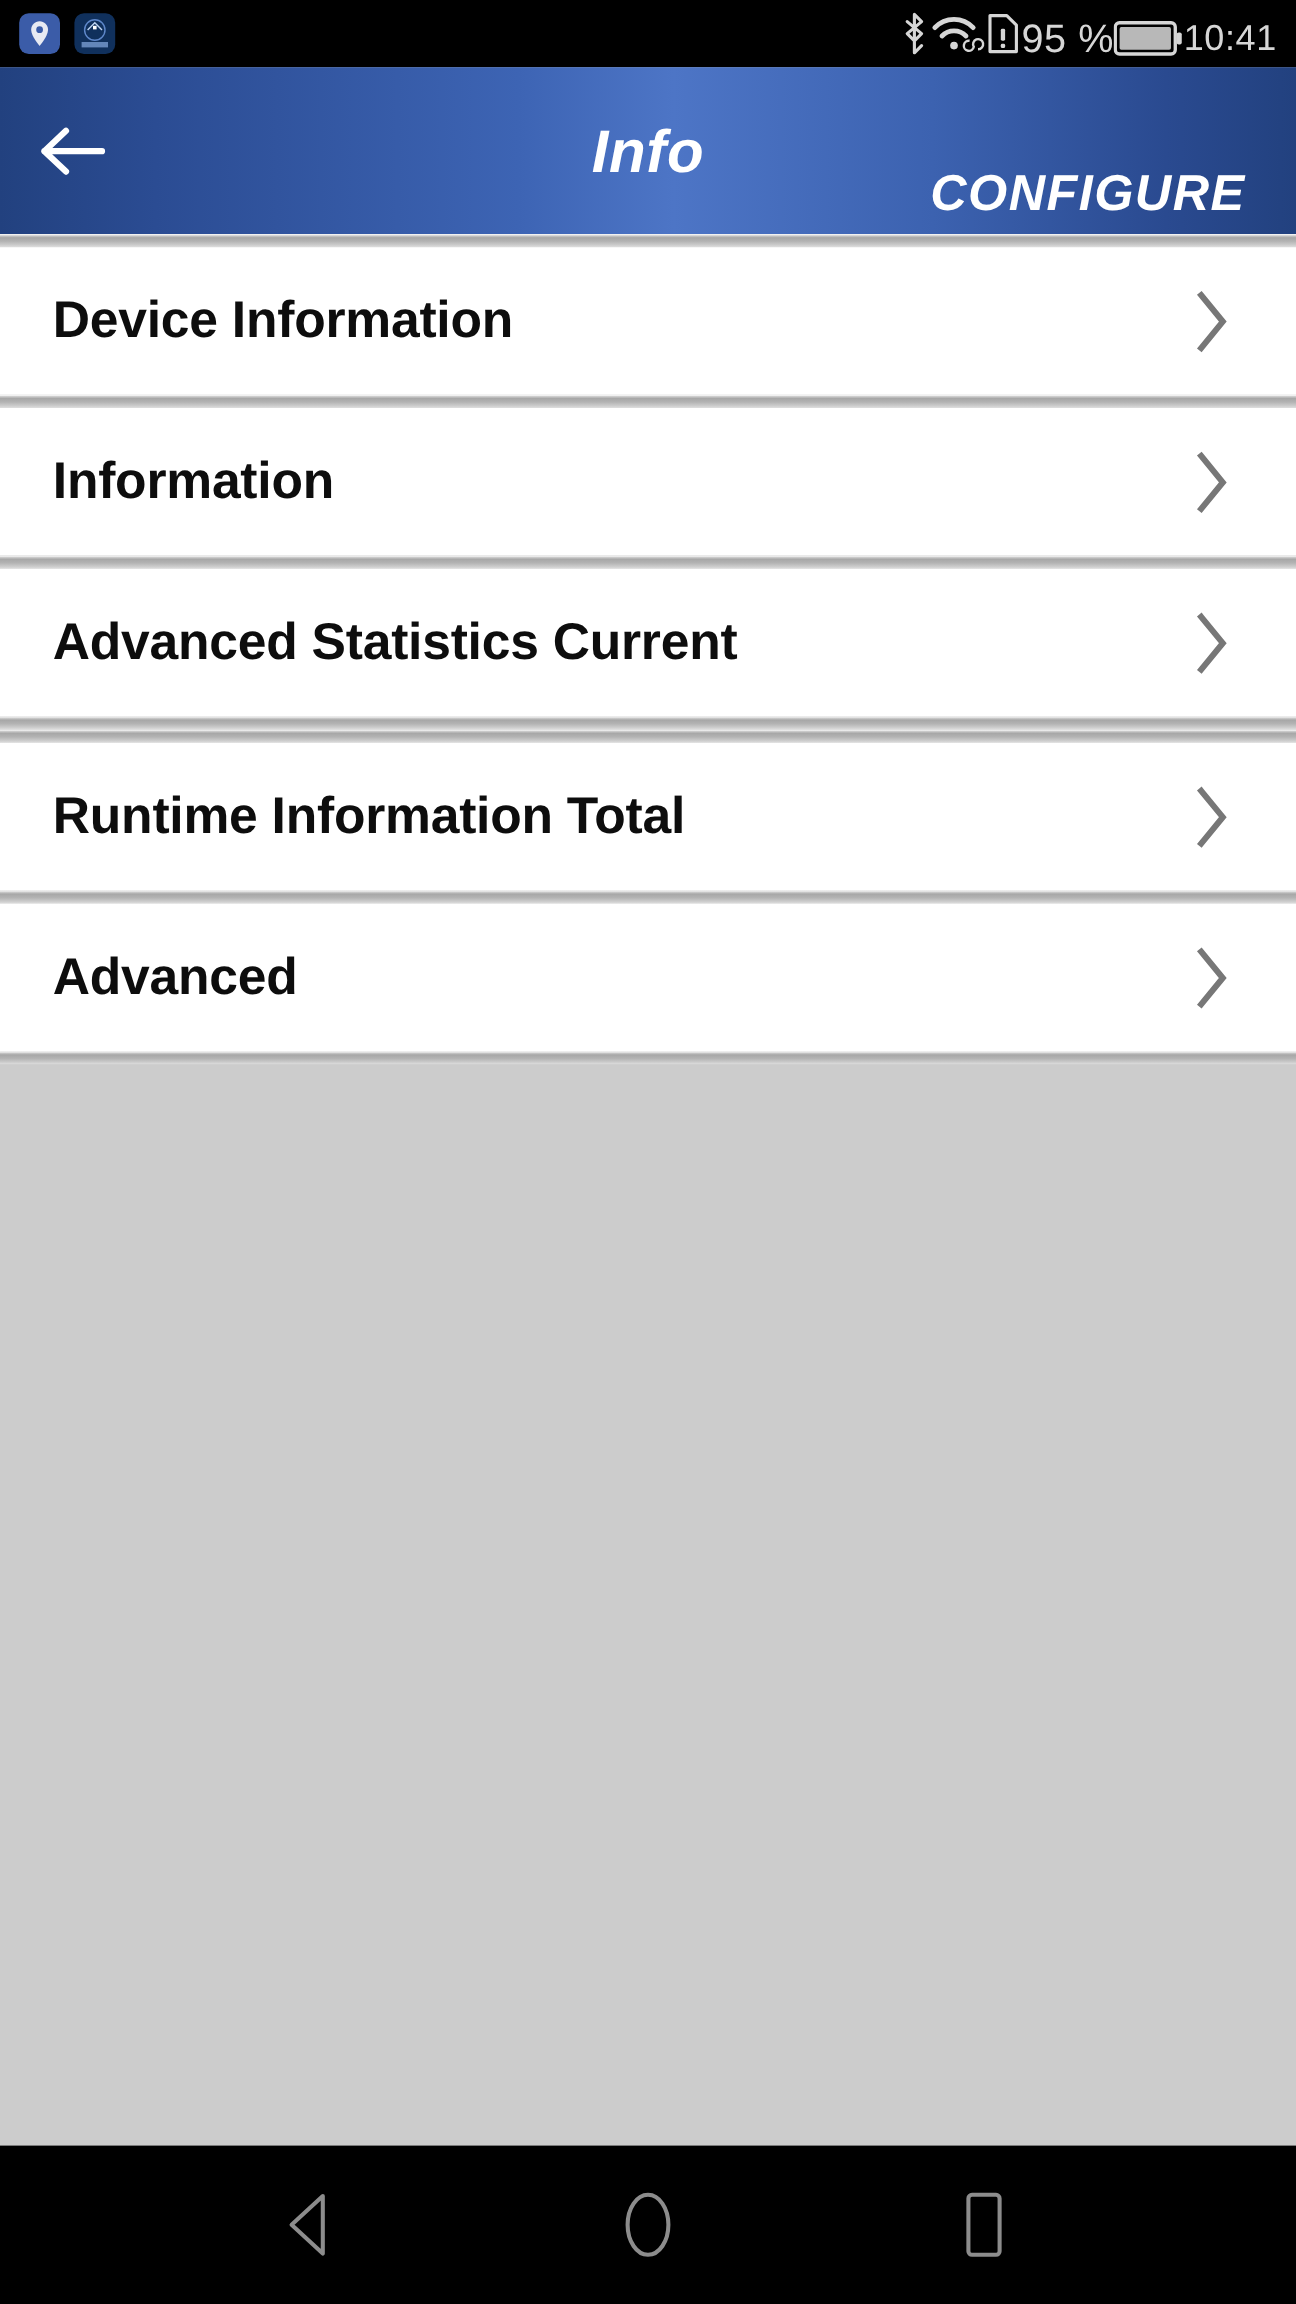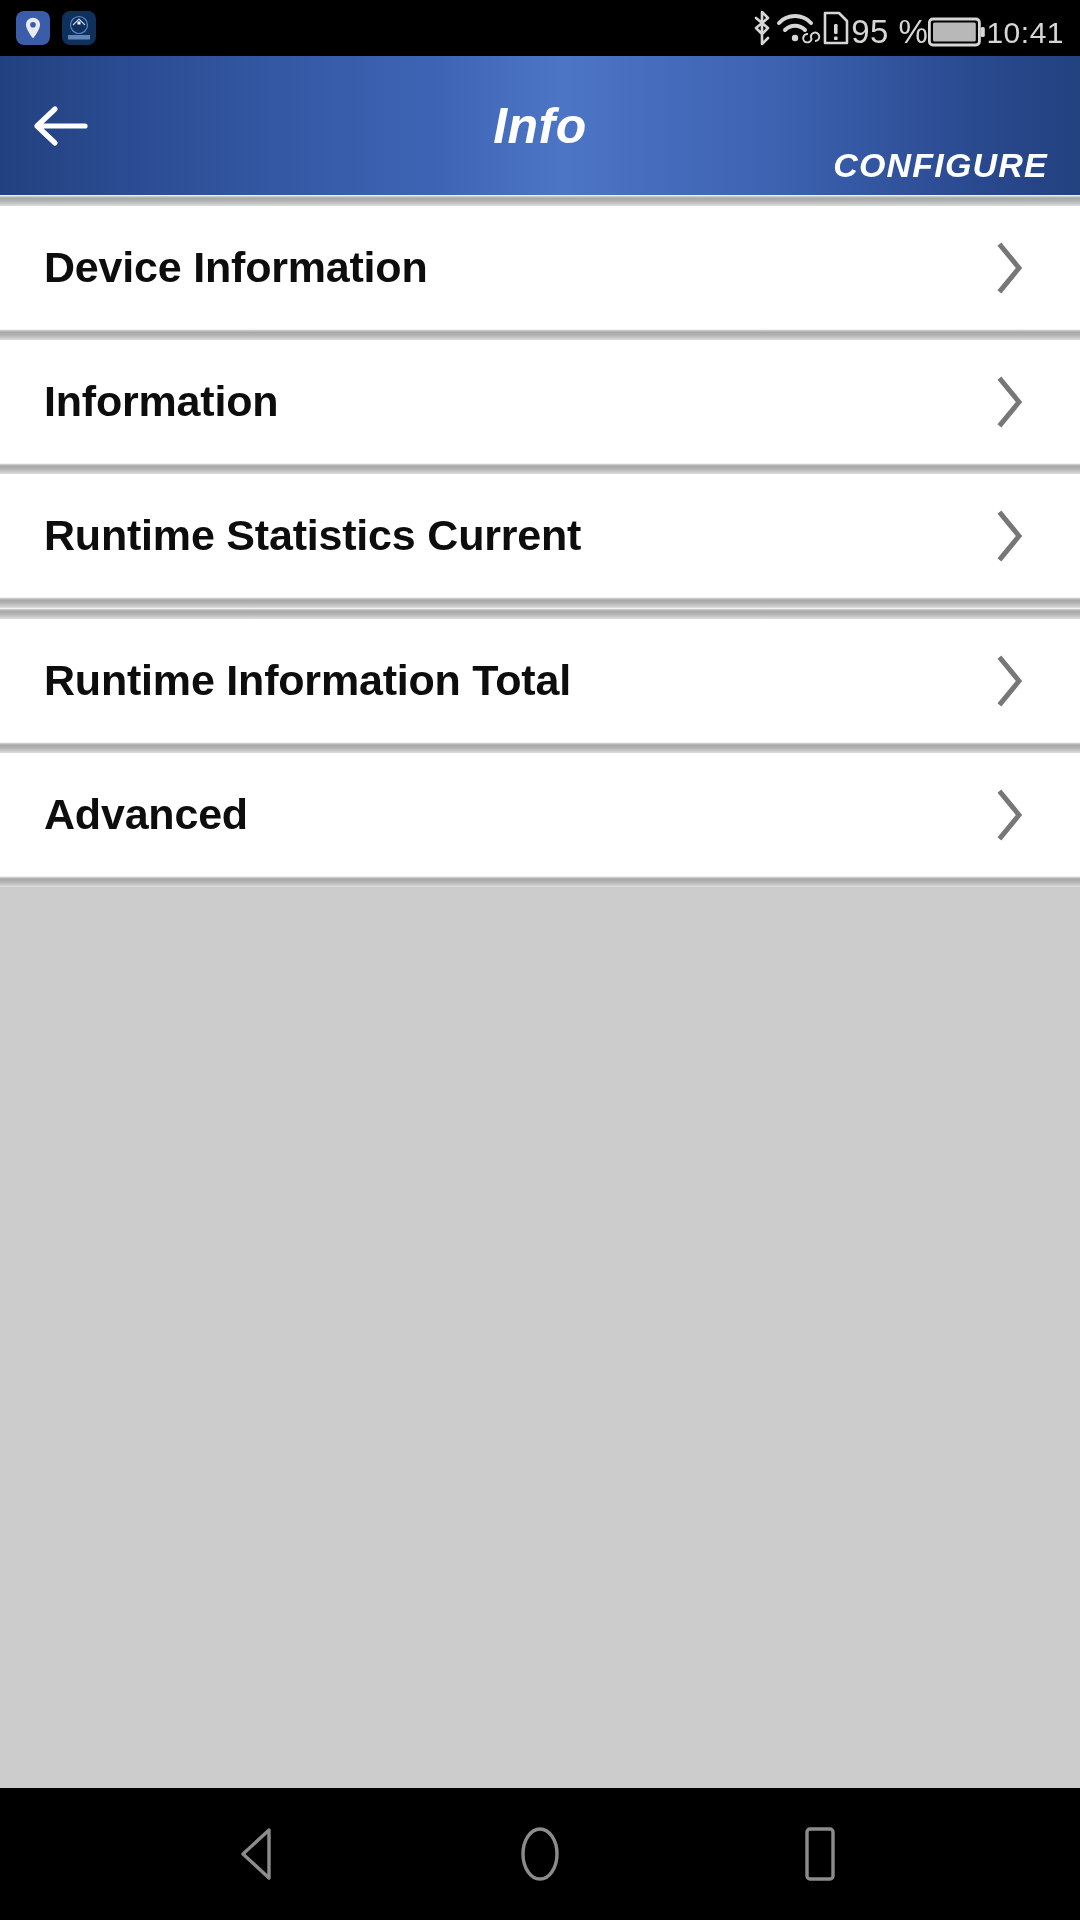--- a/index.html
+++ b/index.html
@@ -112,23 +112,23 @@
     justify-content: center;
     color: #ffffff;
     font-size: 50px;
     font-weight: bold;
     letter-spacing: 0.5px;
     pointer-events: none;
   }
   .configure-btn {
     position: relative;
     margin-left: auto;
-    margin-right: 24px;
+    margin-right: 34px;
     color: #ffffff;
-    font-size: 34px;
+    font-size: 42px;
     font-weight: bold;
     letter-spacing: 1.2px;
     cursor: pointer;
     padding: 10px 8px;
     z-index: 2;
   }
 
   
   .list-wrap {
     flex: 1 1 auto;
@@ -306,21 +306,21 @@
       <span class="chevron">
         <svg width="34" height="56" viewBox="0 0 34 56">
           <path d="M8 6 L26 28 L8 50" fill="none" stroke="#777777" stroke-width="5" stroke-linecap="square" stroke-linejoin="miter"></path>
         </svg>
       </span>
     </div>
 
     <div class="divider"></div>
 
     <div class="list-row">
-      <span class="row-label">Runtime Statistics Current</span>
+      <span class="row-label">Advanced Statistics Current</span>
       <span class="chevron">
         <svg width="34" height="56" viewBox="0 0 34 56">
           <path d="M8 6 L26 28 L8 50" fill="none" stroke="#777777" stroke-width="5" stroke-linecap="square" stroke-linejoin="miter"></path>
         </svg>
       </span>
     </div>
 
     <div class="divider"></div>
 
 

